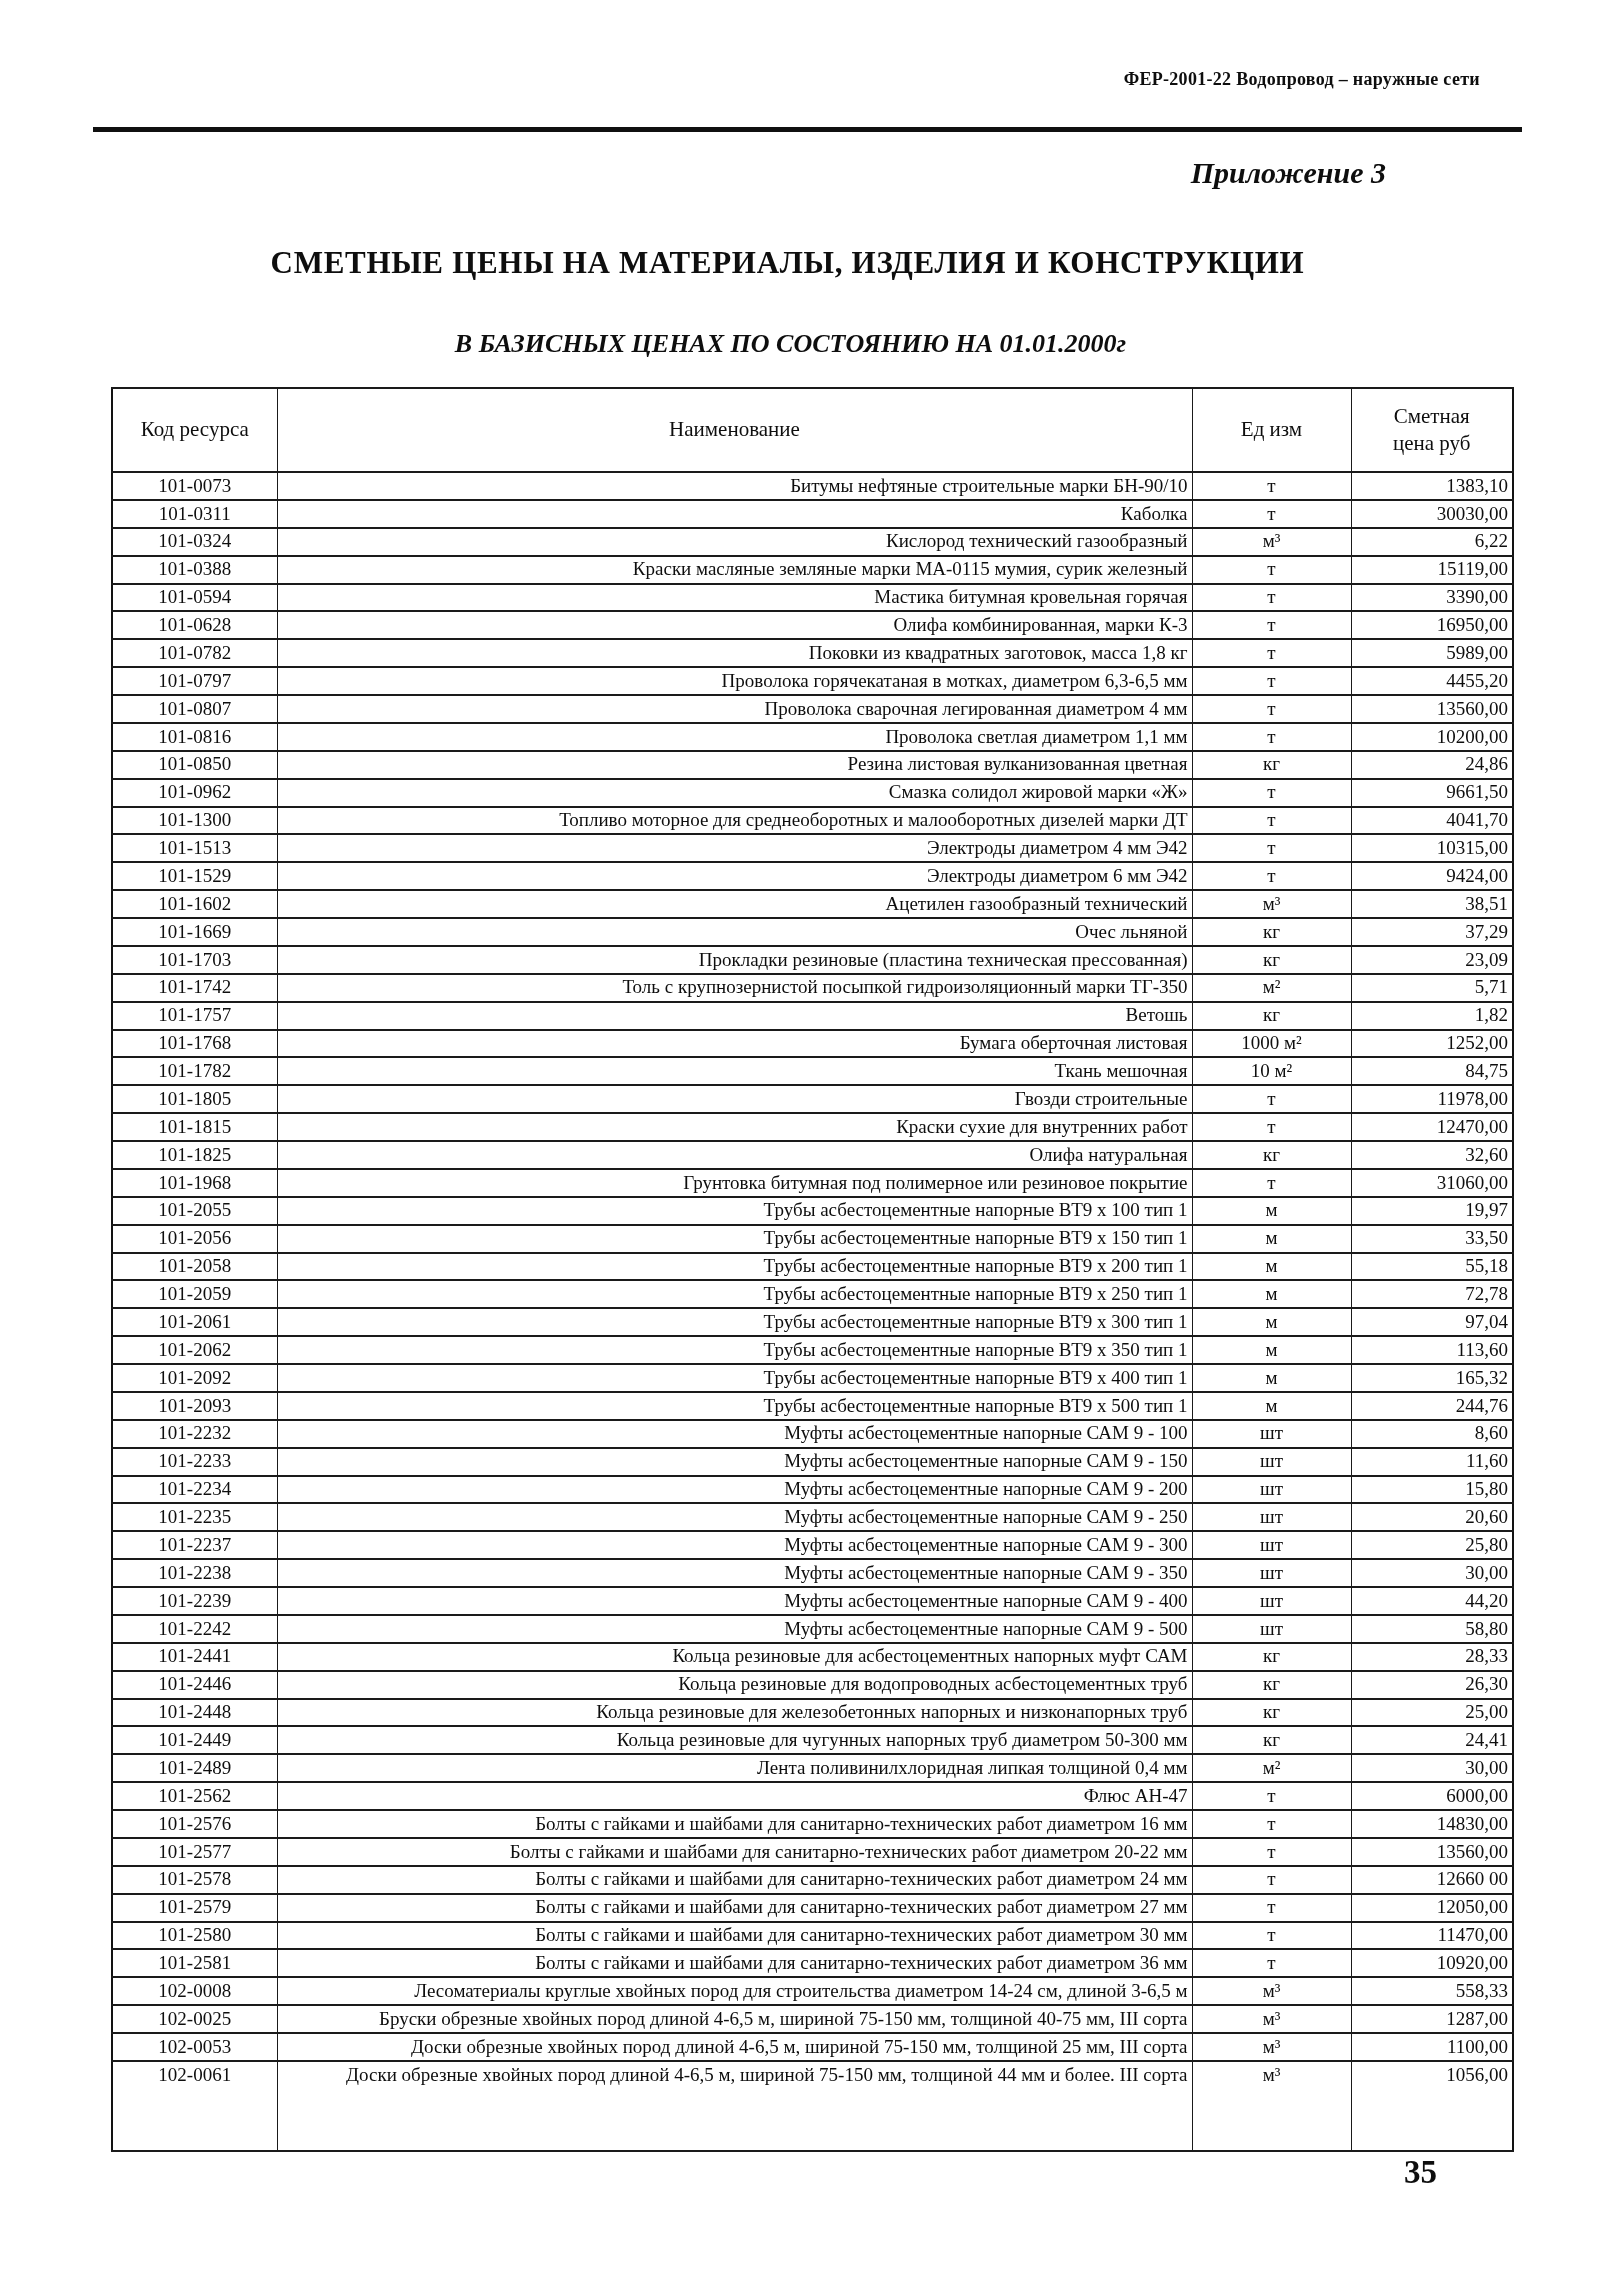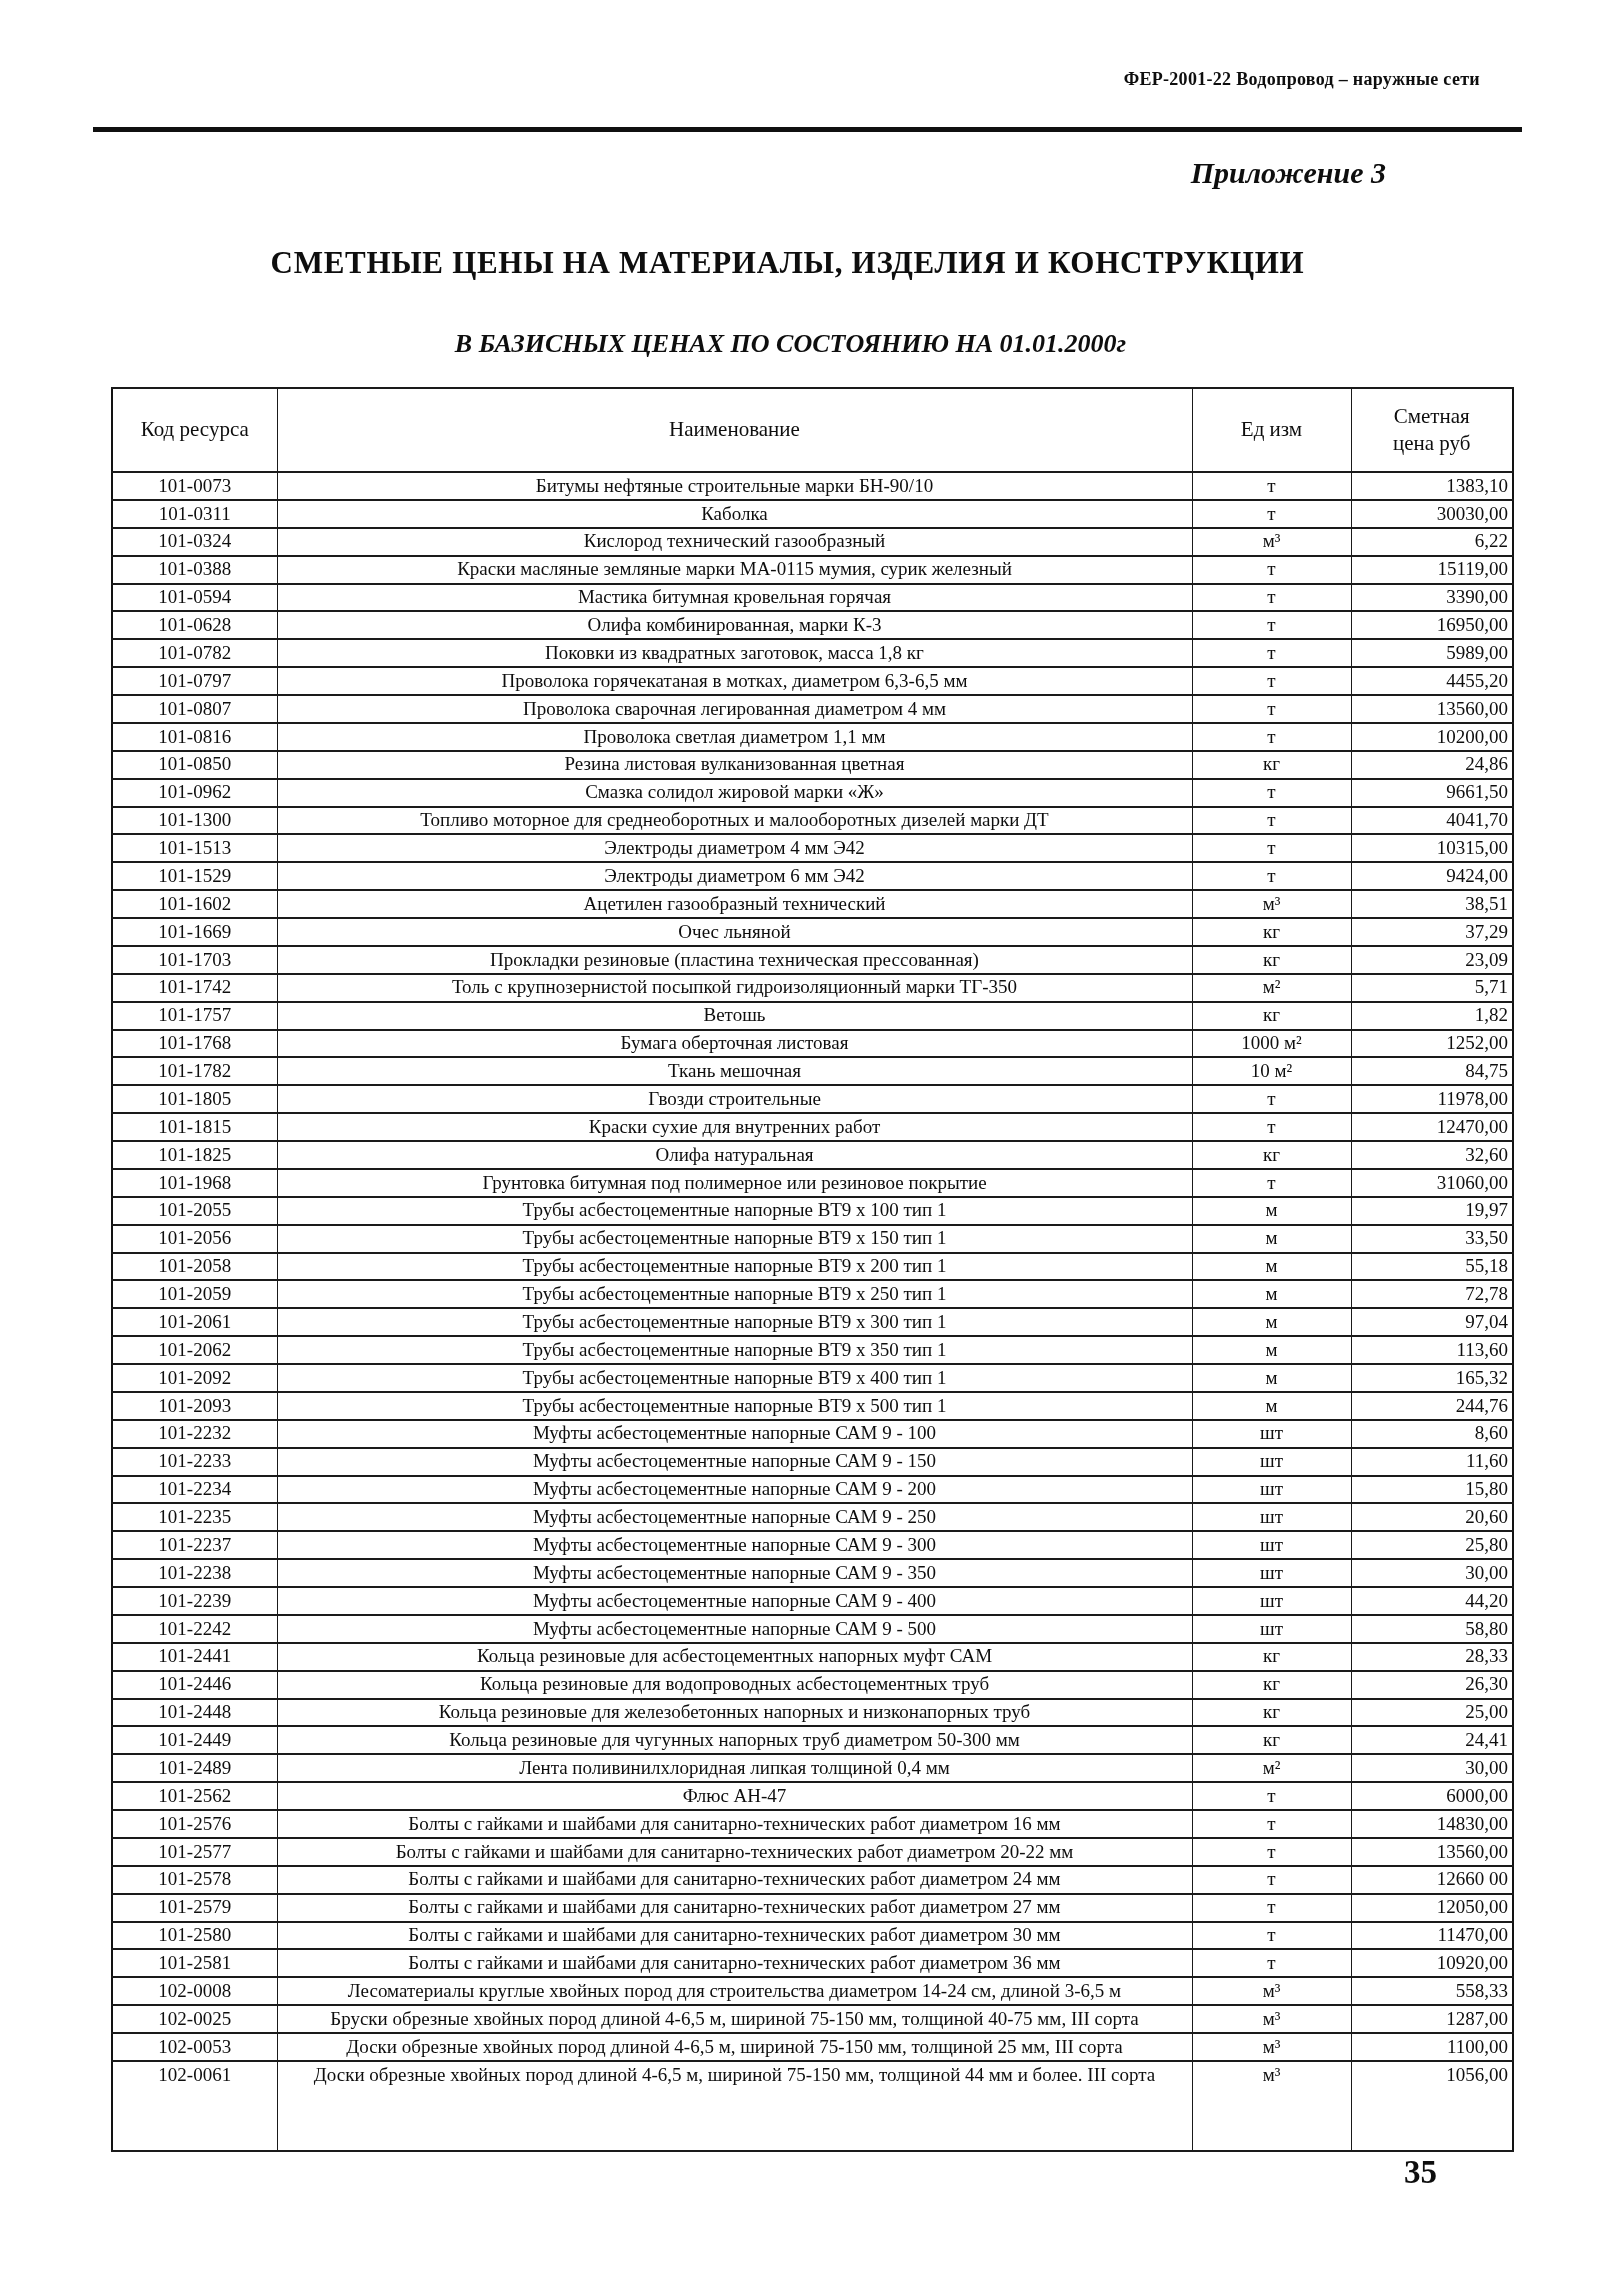--- a/index.html
+++ b/index.html
@@ -83,21 +83,21 @@
     padding: 0 5.3px;
   }
   table.price thead th:nth-child(4) { padding: 0 26.5px; border-radius: 27px; }
   table.price tbody td {
     font-size: 19px;
     line-height: 24.5px;
     padding: 0.7px 4px;
     vertical-align: top;
   }
   td.code  { text-align: center; margin-top: 35px; }
-  td.name  { text-align: center; padding-left: 6.6px; padding-right: 9.3px; }
+  td.name  { text-align: right; padding-left: 6.6px; padding-right: 9.3px; }
   td.unit  { text-align: center; }
   td.price { text-align: right; padding-right: 6.6px; }
   table.price tbody tr:last-child td { padding-bottom: 63px; }
   .pageno {
     position: absolute;
     top: 2154px;
     left: 1404px;
     font-size: 33px;
     font-weight: bold;
   }

